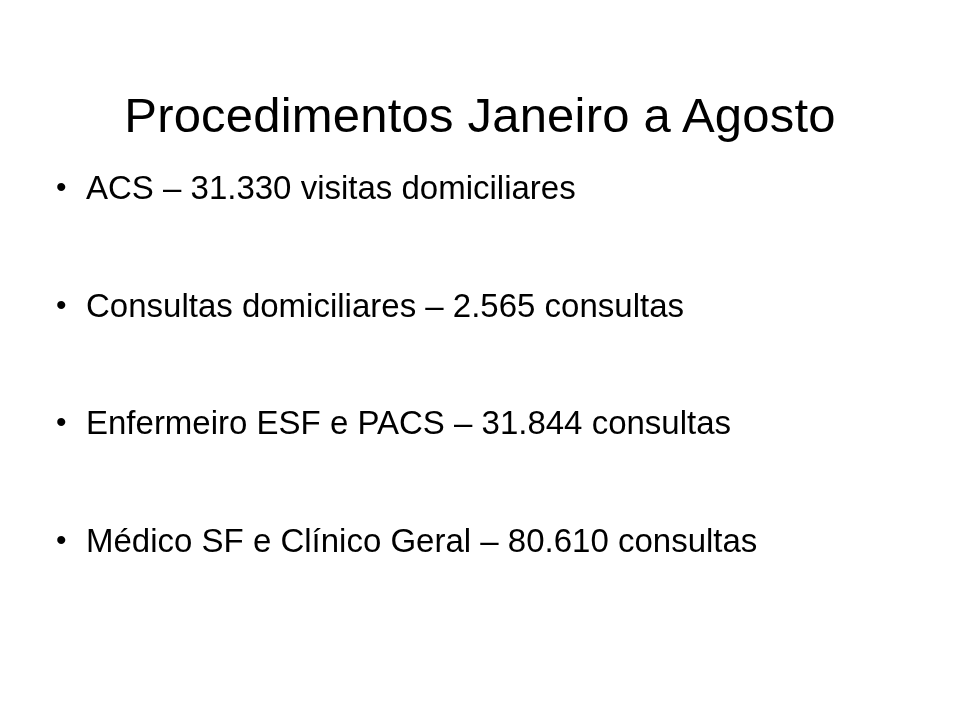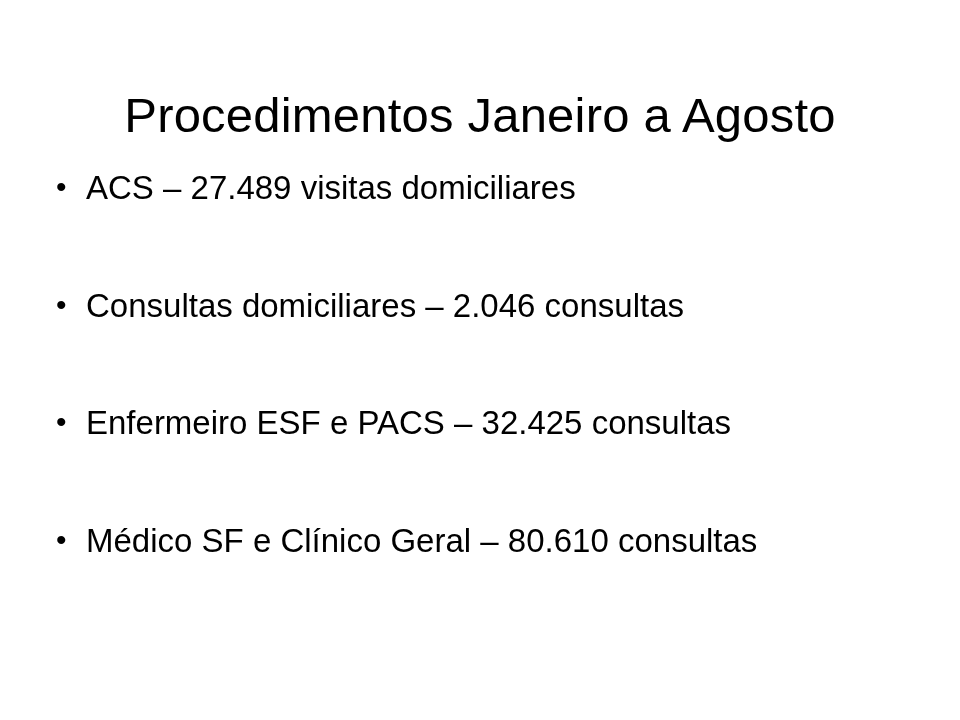--- a/index.html
+++ b/index.html
@@ -70,31 +70,31 @@
 <body>
 
 <div class="slide">
 
   <h1 class="slide-title">Procedimentos Janeiro a Agosto</h1>
 
   <ul class="bullet-list">
 
     <li class="bullet-item">
       <span class="bullet-marker">•</span>
-      <span class="bullet-text">ACS – 27.489 visitas domiciliares</span>
+      <span class="bullet-text">ACS – 31.330 visitas domiciliares</span>
     </li>
 
     <li class="bullet-item">
       <span class="bullet-marker">•</span>
-      <span class="bullet-text">Consultas domiciliares – 2.046 consultas</span>
+      <span class="bullet-text">Consultas domiciliares – 2.565 consultas</span>
     </li>
 
     <li class="bullet-item">
       <span class="bullet-marker">•</span>
-      <span class="bullet-text">Enfermeiro ESF e PACS – 32.425 consultas</span>
+      <span class="bullet-text">Enfermeiro ESF e PACS – 31.844 consultas</span>
     </li>
 
     <li class="bullet-item">
       <span class="bullet-marker">•</span>
       <span class="bullet-text">Médico SF e Clínico Geral – 80.610 consultas</span>
     </li>
 
   </ul>
 
 </div>

